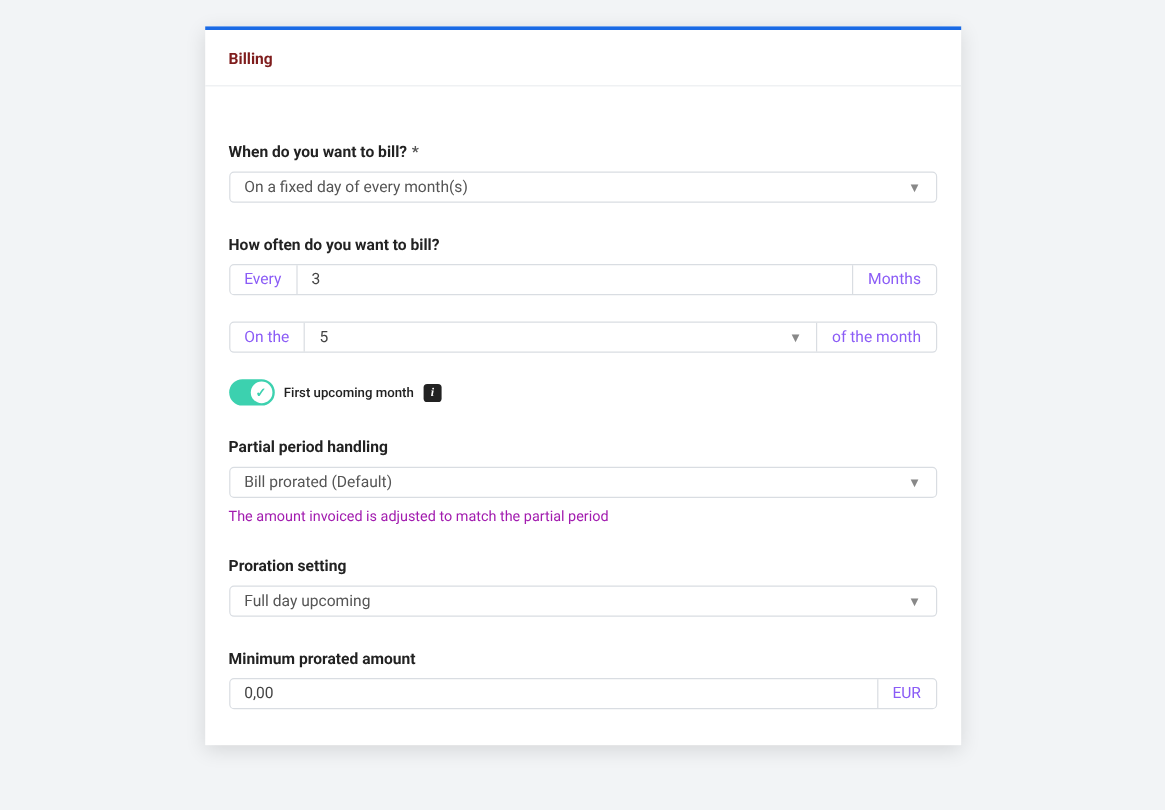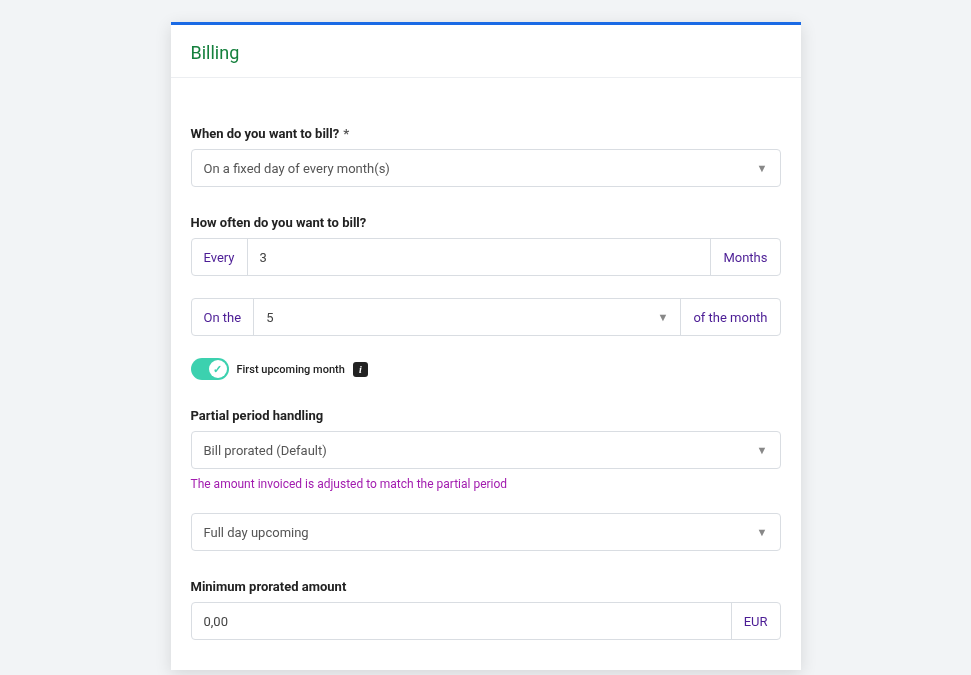--- a/index.html
+++ b/index.html
@@ -18,60 +18,60 @@
       background: #fff;
       border-top: 3px solid #1a6ae5;
       box-shadow: 0 4px 16px rgba(0,0,0,0.12);
       padding-bottom: 30px;
     }
     .card-header {
       padding: 17px 20px 14px 20px;
       border-bottom: 1px solid #eceef1;
     }
     .card-title {
-      font-weight: 400;
-      font-size: 18px;
-      color: #15803d;
+      font-weight: 700;
+      font-size: 13px;
+      color: #7f1d1d;
     }
     .card-body {
       padding: 20px 20px 0 20px;
     }
     .form-group { margin-bottom: 22px; }
     .label {
       font-weight: 700;
       font-size: 13px;
       color: #222;
       margin-bottom: 8px;
       display: flex;
       align-items: center;
       margin-top: 28px;
     }
     .required { margin-left: 4px; color: #555; font-size: 13px; }
     .select, .inputrow {
       border: 1px solid #d9dde2;
       border-radius: 4px;
-      height: 38px;
+      height: 26px;
       display: flex;
       align-items: center;
       font-size: 13px;
       color: #555;
       background: #fff;
     }
     .select {
       padding: 0 12px;
       justify-content: space-between;
       cursor: pointer;
     }
     .chev { color: #888; font-size: 11px; }
     .inputrow .addon {
       padding: 0 12px;
       height: 100%;
       display: flex;
       align-items: center;
-      color: #4c1d95;
+      color: #8b5cf6;
       font-size: 13px;
       border-right: 1px solid #d9dde2;
     }
     .inputrow .addon.right {
       border-right: none;
       border-left: 1px solid #d9dde2;
     }
     .inputrow .main {
       flex: 1;
       padding: 0 12px;
@@ -173,20 +173,21 @@
     <div class="form-group">
       <div class="label">Partial period handling</div>
       <div class="select">
         <span>Bill prorated (Default)</span>
         <span class="chev">▼</span>
       </div>
       <div class="helper">The amount invoiced is adjusted to match the partial period</div>
     </div>
 
     <div class="form-group">
+      <div class="label">Proration setting</div>
       <div class="select">
         <span>Full day upcoming</span>
         <span class="chev">▼</span>
       </div>
     </div>
 
     <div class="form-group" style="margin-bottom:0;">
       <div class="label">Minimum prorated amount</div>
       <div class="inputrow">
         <div class="main">0,00</div>

